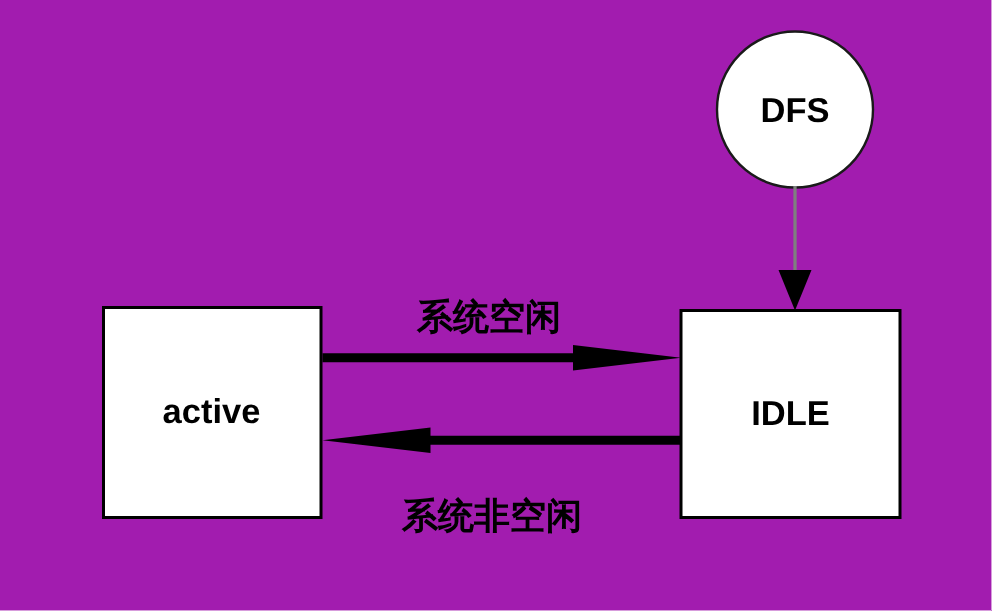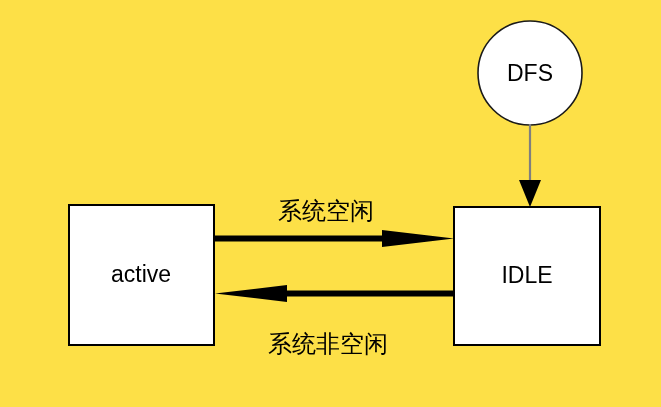--- a/index.html
+++ b/index.html
@@ -4,23 +4,24 @@
 <style>
   html, body {
     margin: 0;
     padding: 0;
     background: #ffffff;
   }
   #canvas {
     position: relative;
     width: 661px;
     height: 407px;
-    background: #fde047;
+    background: #a21caf;
     overflow: hidden;
     font-family: "Liberation Sans", "DejaVu Sans", sans-serif;
+    font-weight: bold;
   }
   svg.diagram {
     position: absolute;
     left: 0;
     top: 0;
     width: 661px;
     height: 407px;
   }
   .node-box {
     fill: #ffffff;

